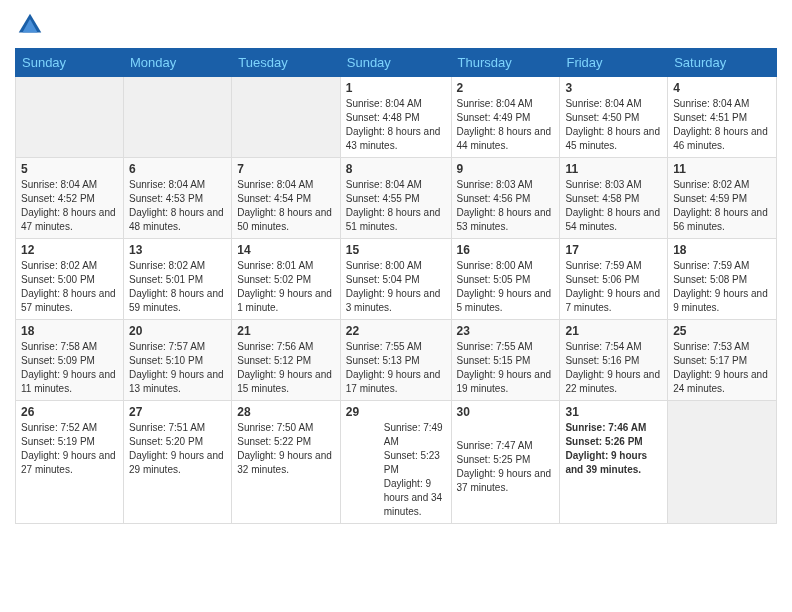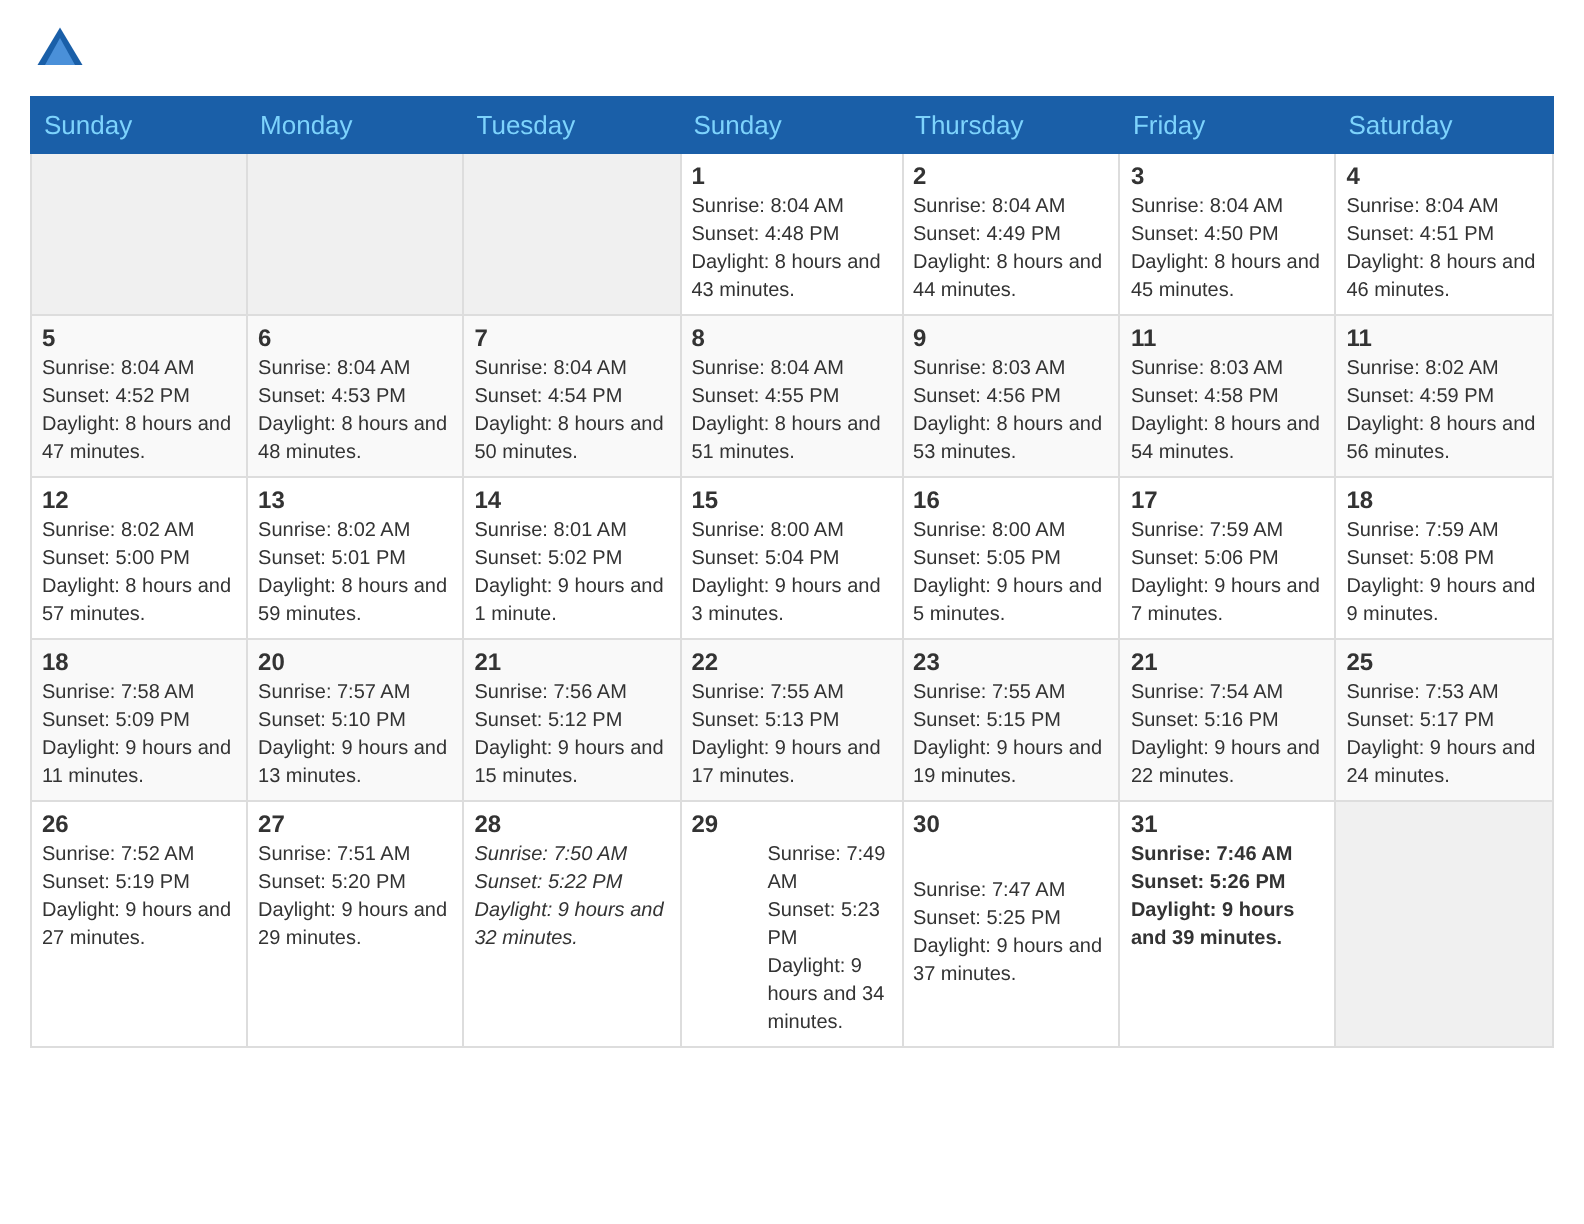--- a/index.html
+++ b/index.html
@@ -299,21 +299,21 @@
 Daylight: 9 hours and 27 minutes.</div>
           </td>
           <td>
             <span class="day-number">27</span>
             <div class="day-info" style="white-space: pre-wrap;">Sunrise: 7:51 AM
 Sunset: 5:20 PM
 Daylight: 9 hours and 29 minutes.</div>
           </td>
           <td>
             <span class="day-number">28</span>
-            <div class="day-info" style="white-space: pre-wrap; font-style: italic;">Sunrise: 7:50 AM
+            <div class="day-info" style="white-space: pre-wrap;">Sunrise: 7:50 AM
 Sunset: 5:22 PM
 Daylight: 9 hours and 32 minutes.</div>
           </td>
           <td>
             <span class="day-number">29</span>
             <div class="day-info" style="white-space: pre-wrap; margin-left: 38px;">Sunrise: 7:49 AM
 Sunset: 5:23 PM
 Daylight: 9 hours and 34 minutes.</div>
           </td>
           <td>

